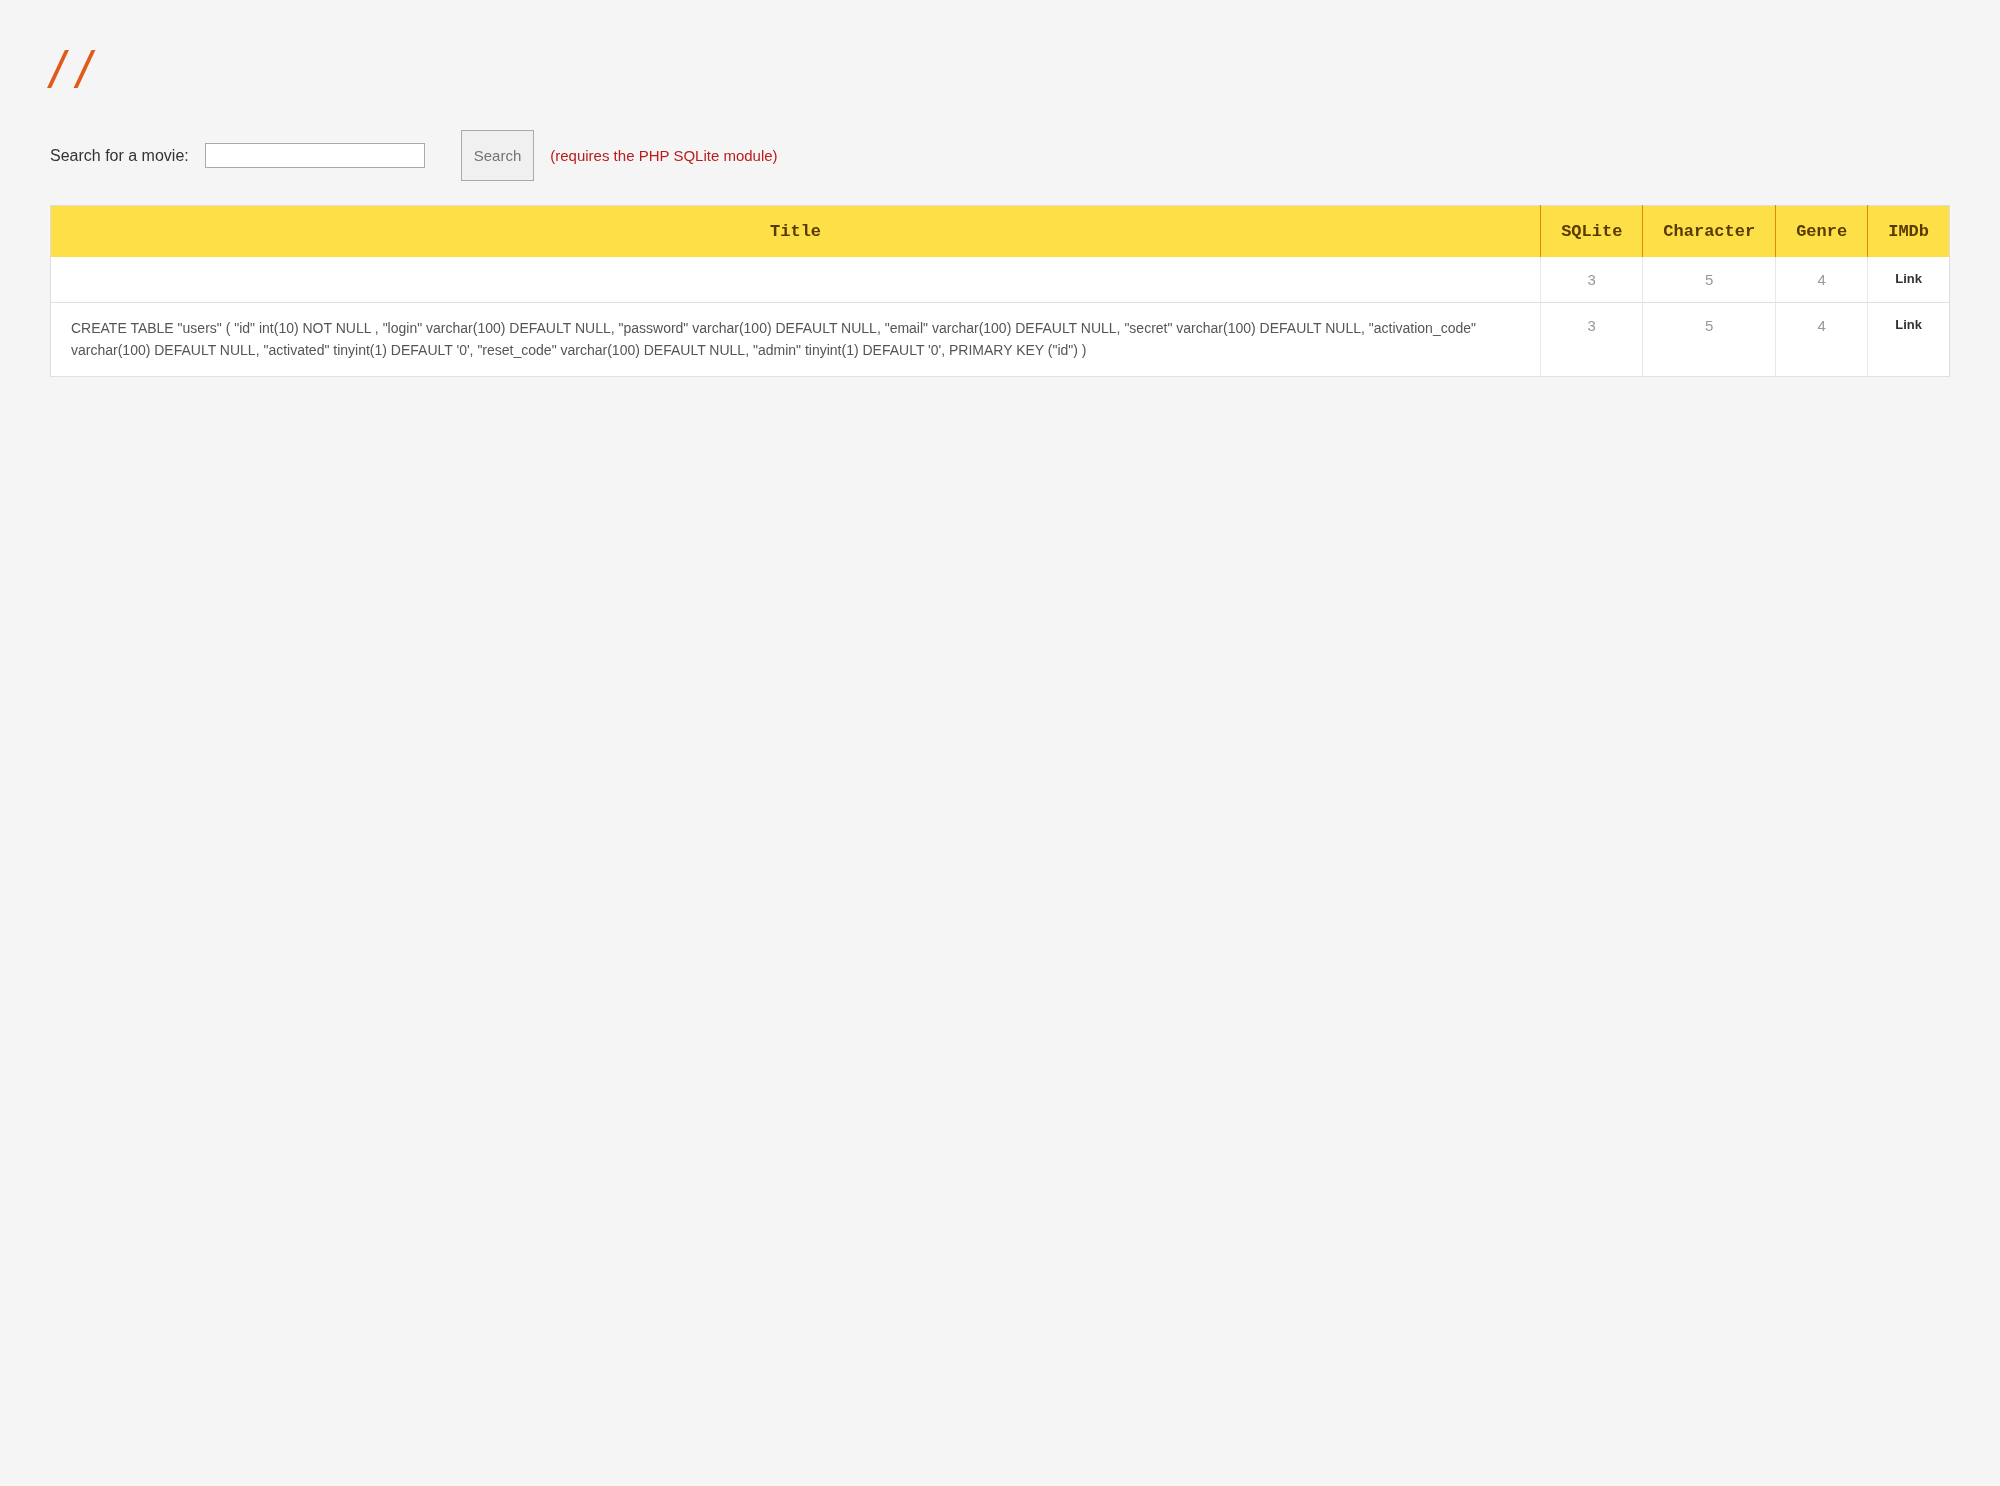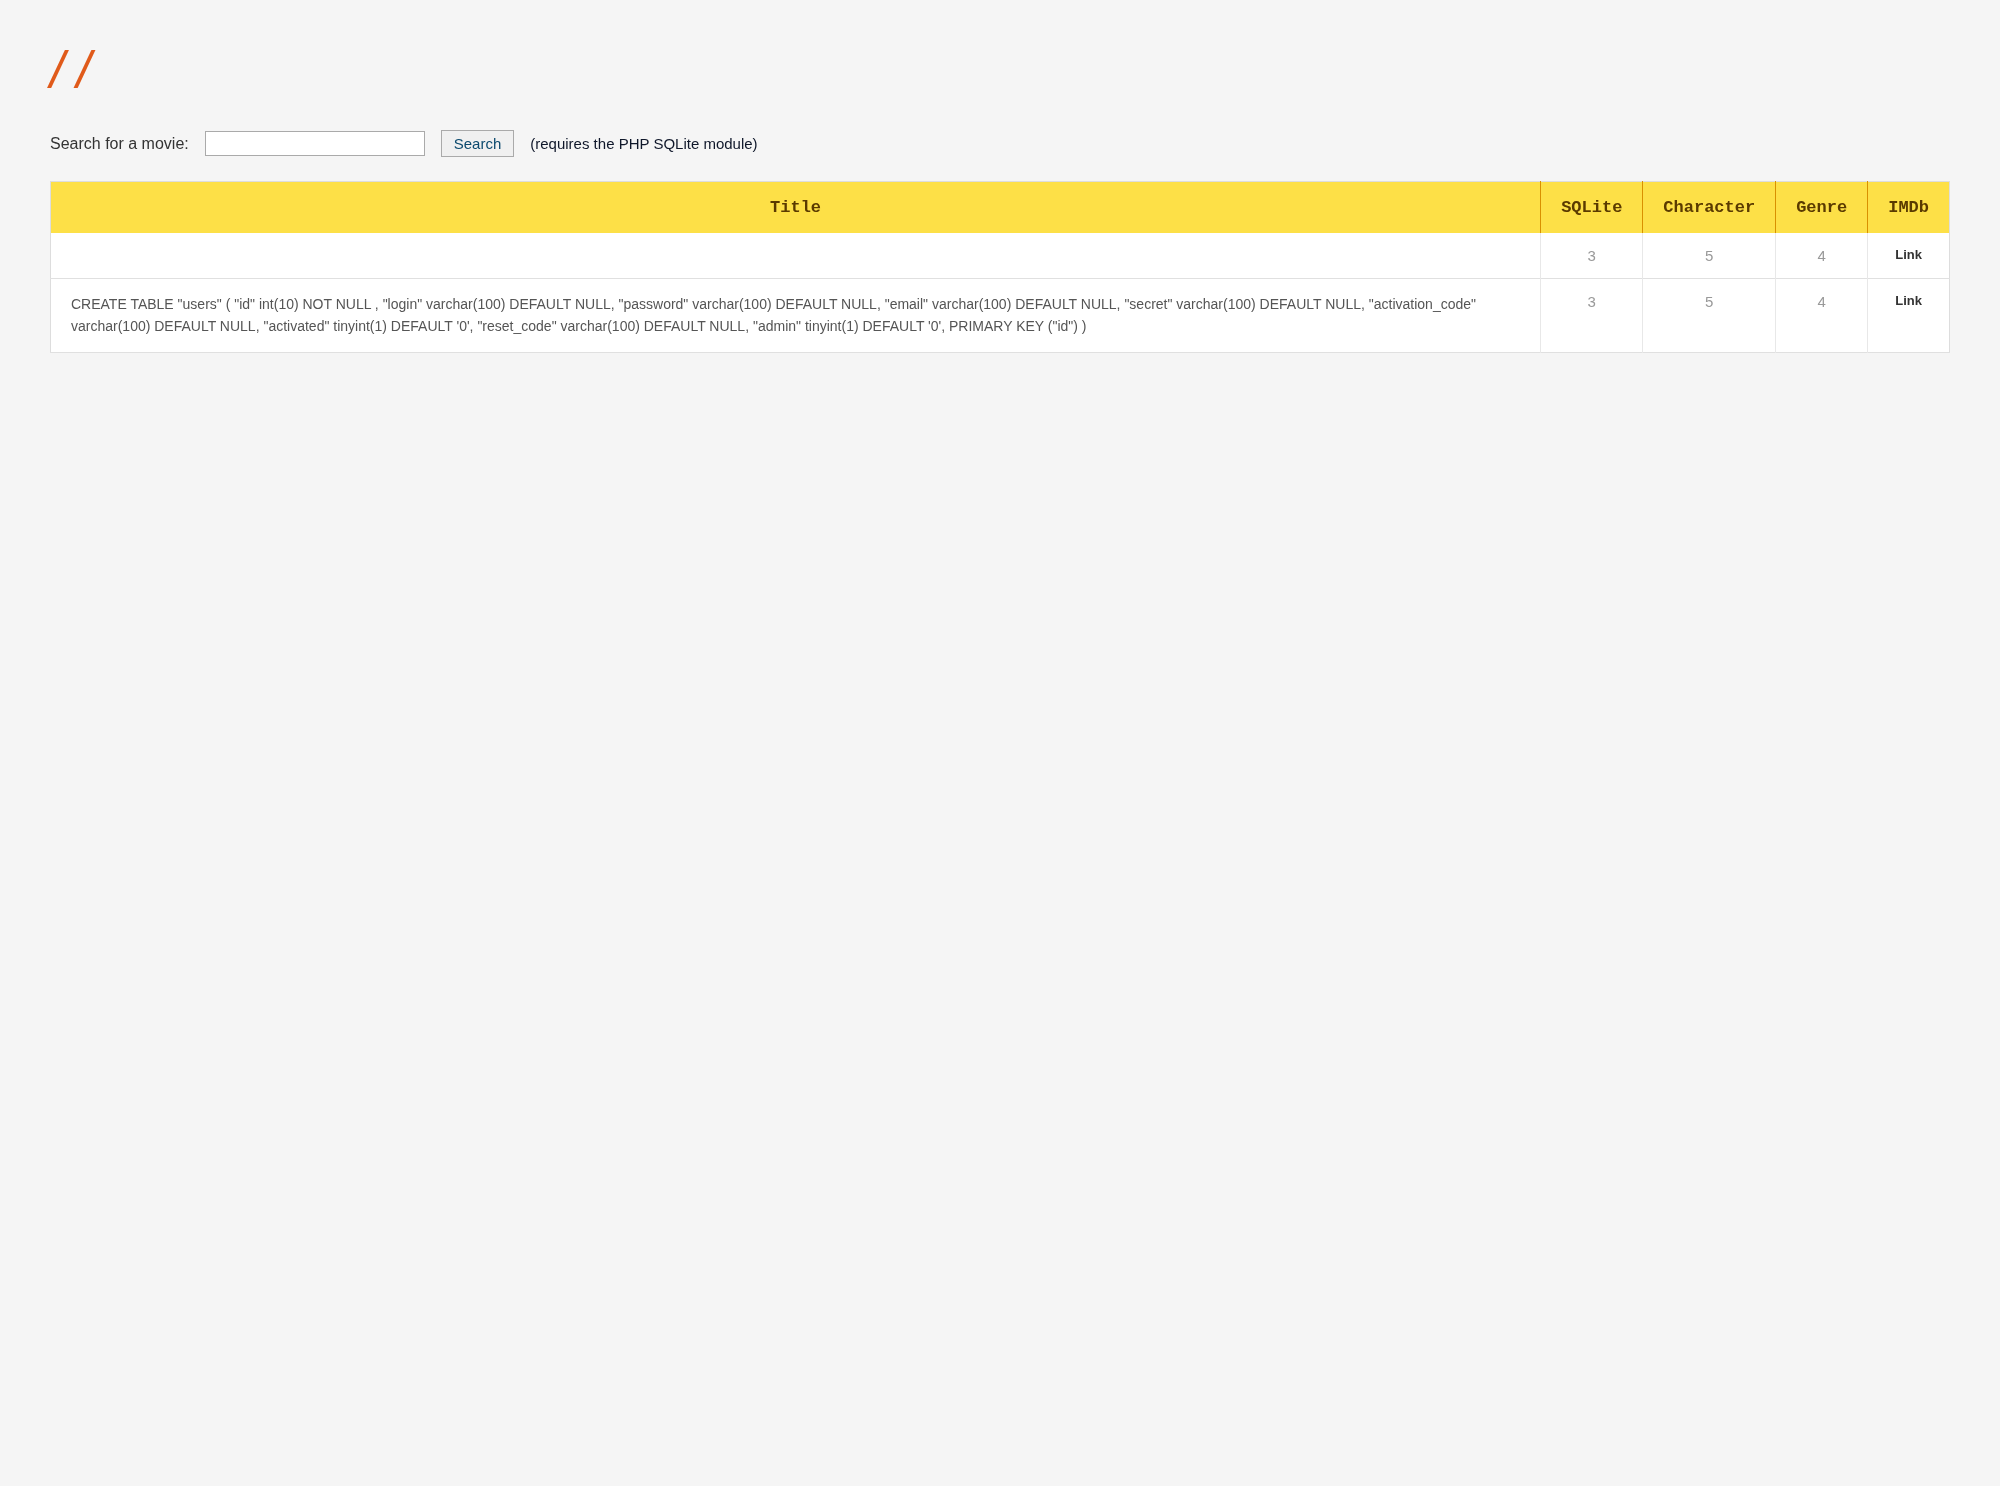--- a/index.html
+++ b/index.html
@@ -52,29 +52,30 @@
       padding: 3px 6px;
       font-size: 15px;
       width: 220px;
       background: #fff;
       outline: none;
     }
 
     .search-button {
       border: 1px solid #aaa;
       background: #f0f0f0;
-      padding: 4px 12px;
+      padding: 16px 12px;
       font-size: 15px;
       cursor: pointer;
-      color: #0c4a6e;
+      color: #737373;
+      margin-left: 20px;
     }
 
     .search-note {
       font-size: 15px;
-      color: #0f172a;
+      color: #b91c1c;
     }
 
     .results-table {
       width: 100%;
       border-collapse: collapse;
       background: #fff;
       border: 1px solid #ddd;
     }
 
     .results-table thead tr {

